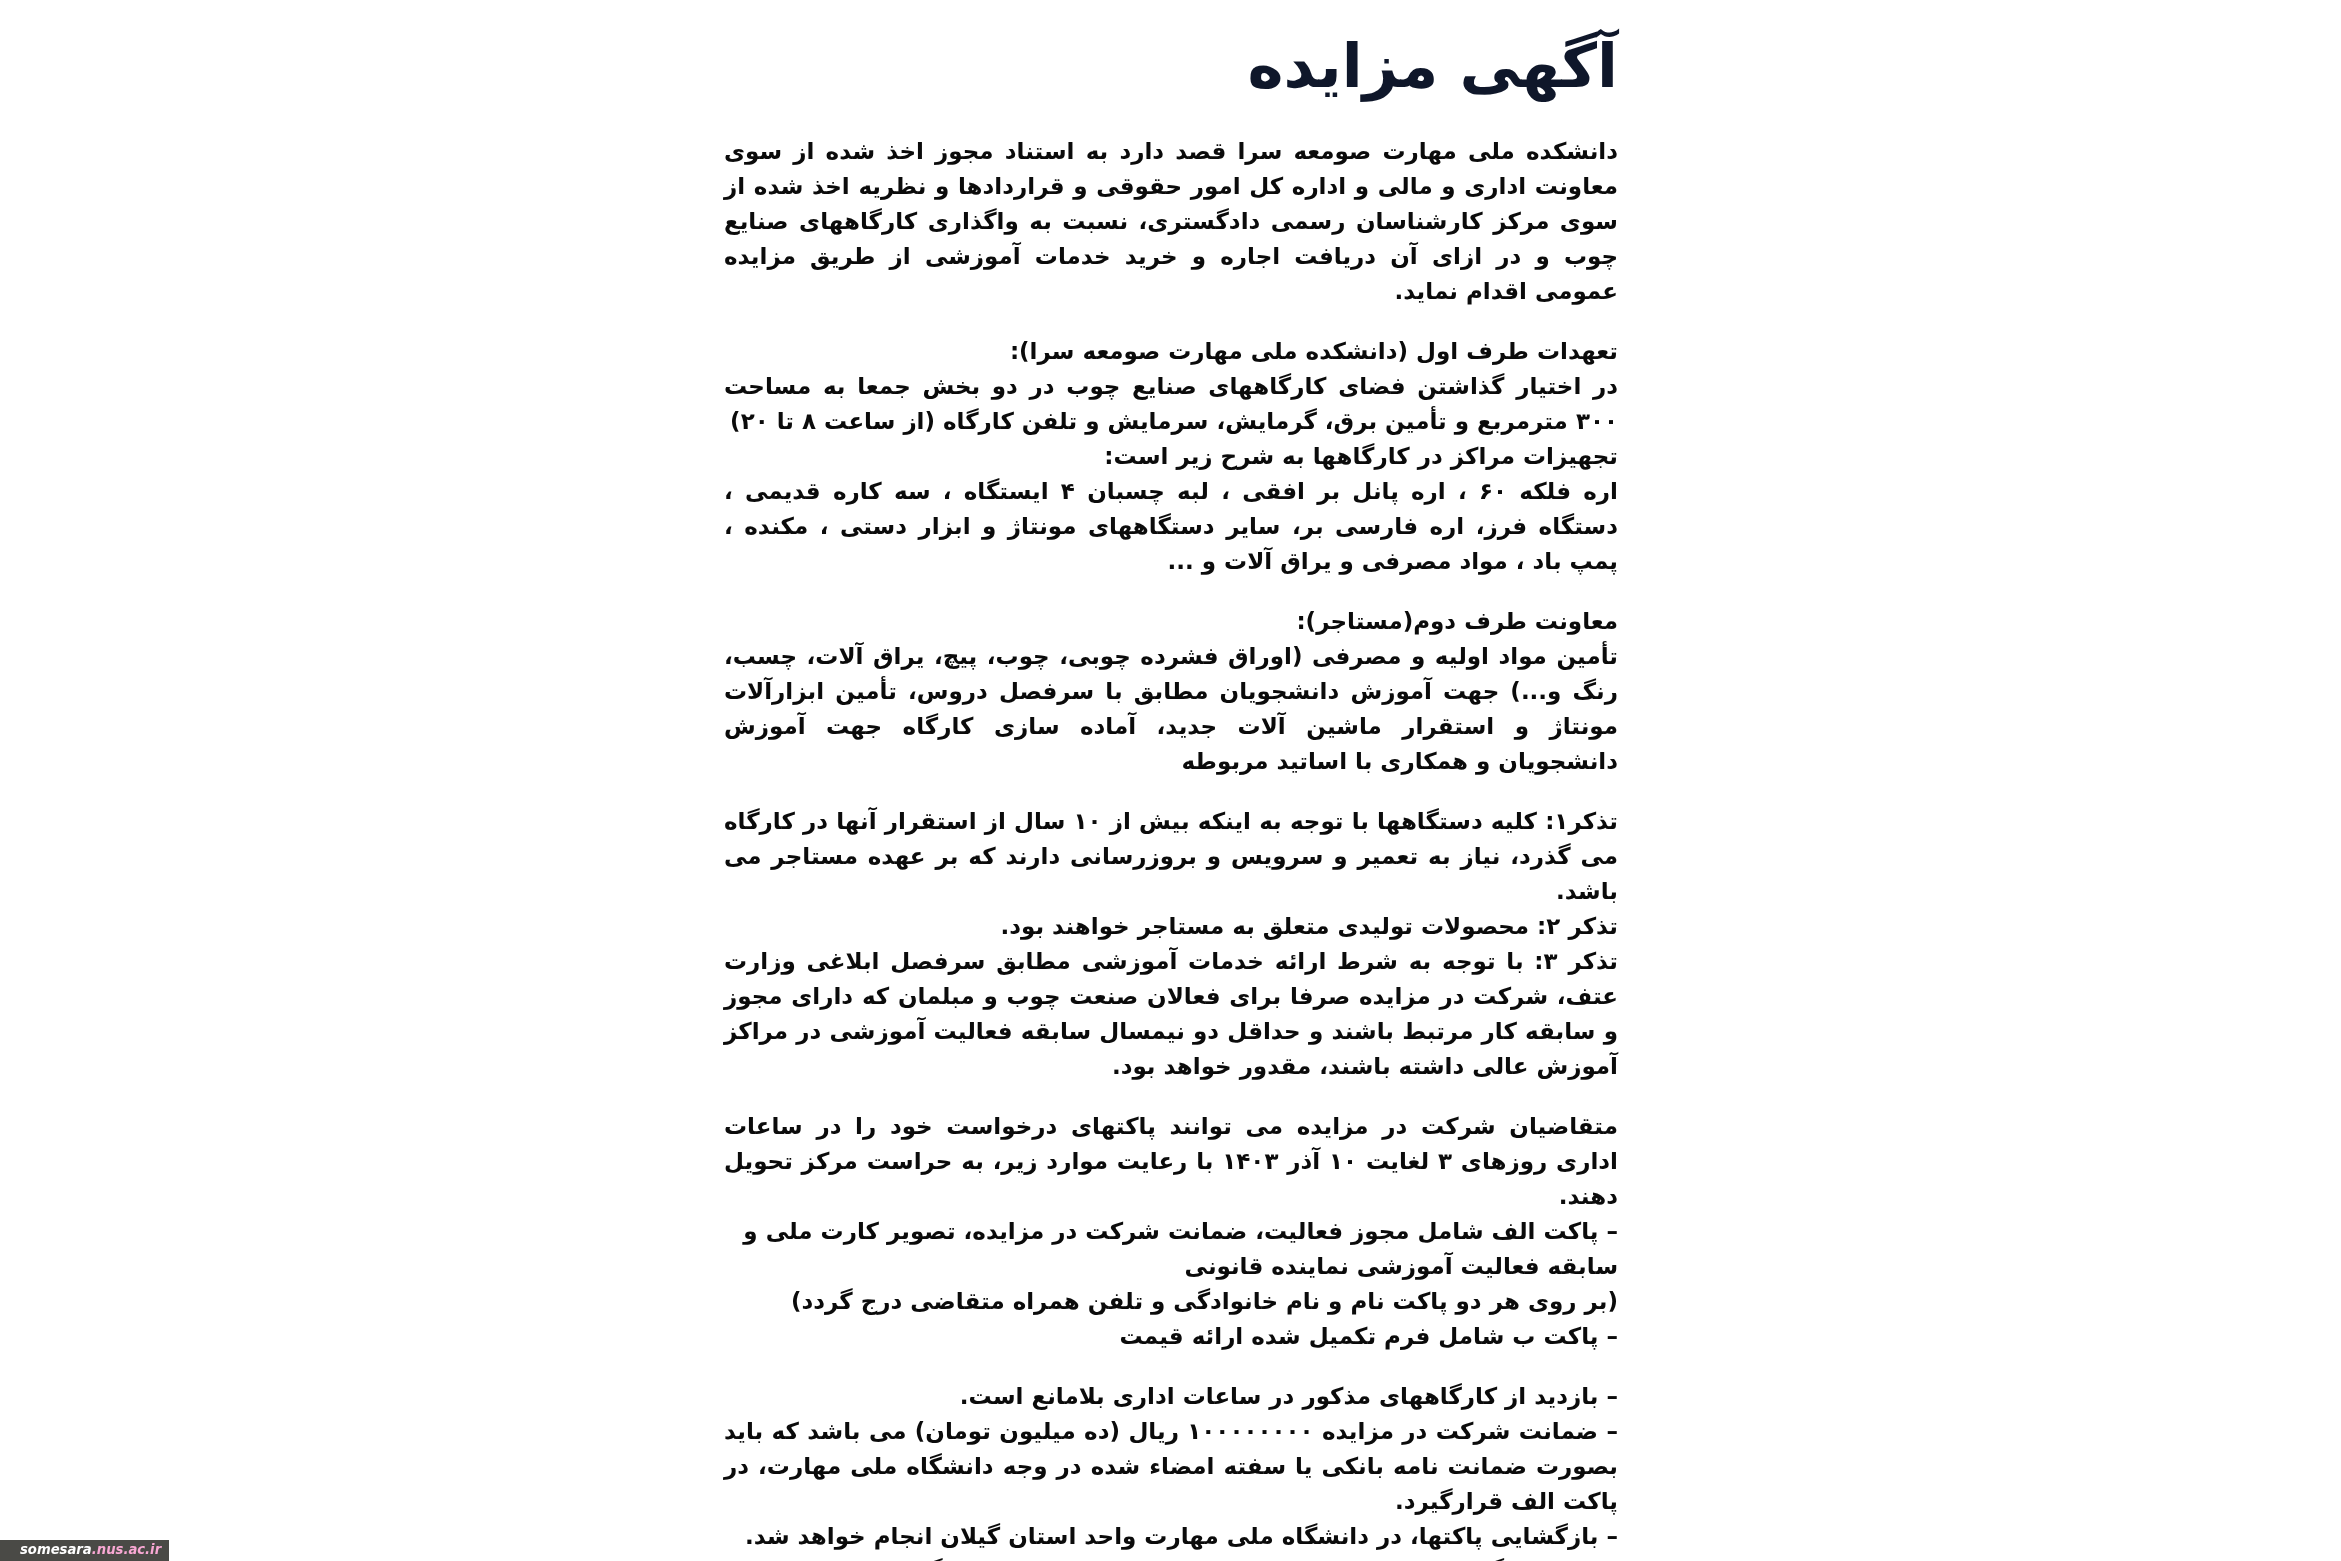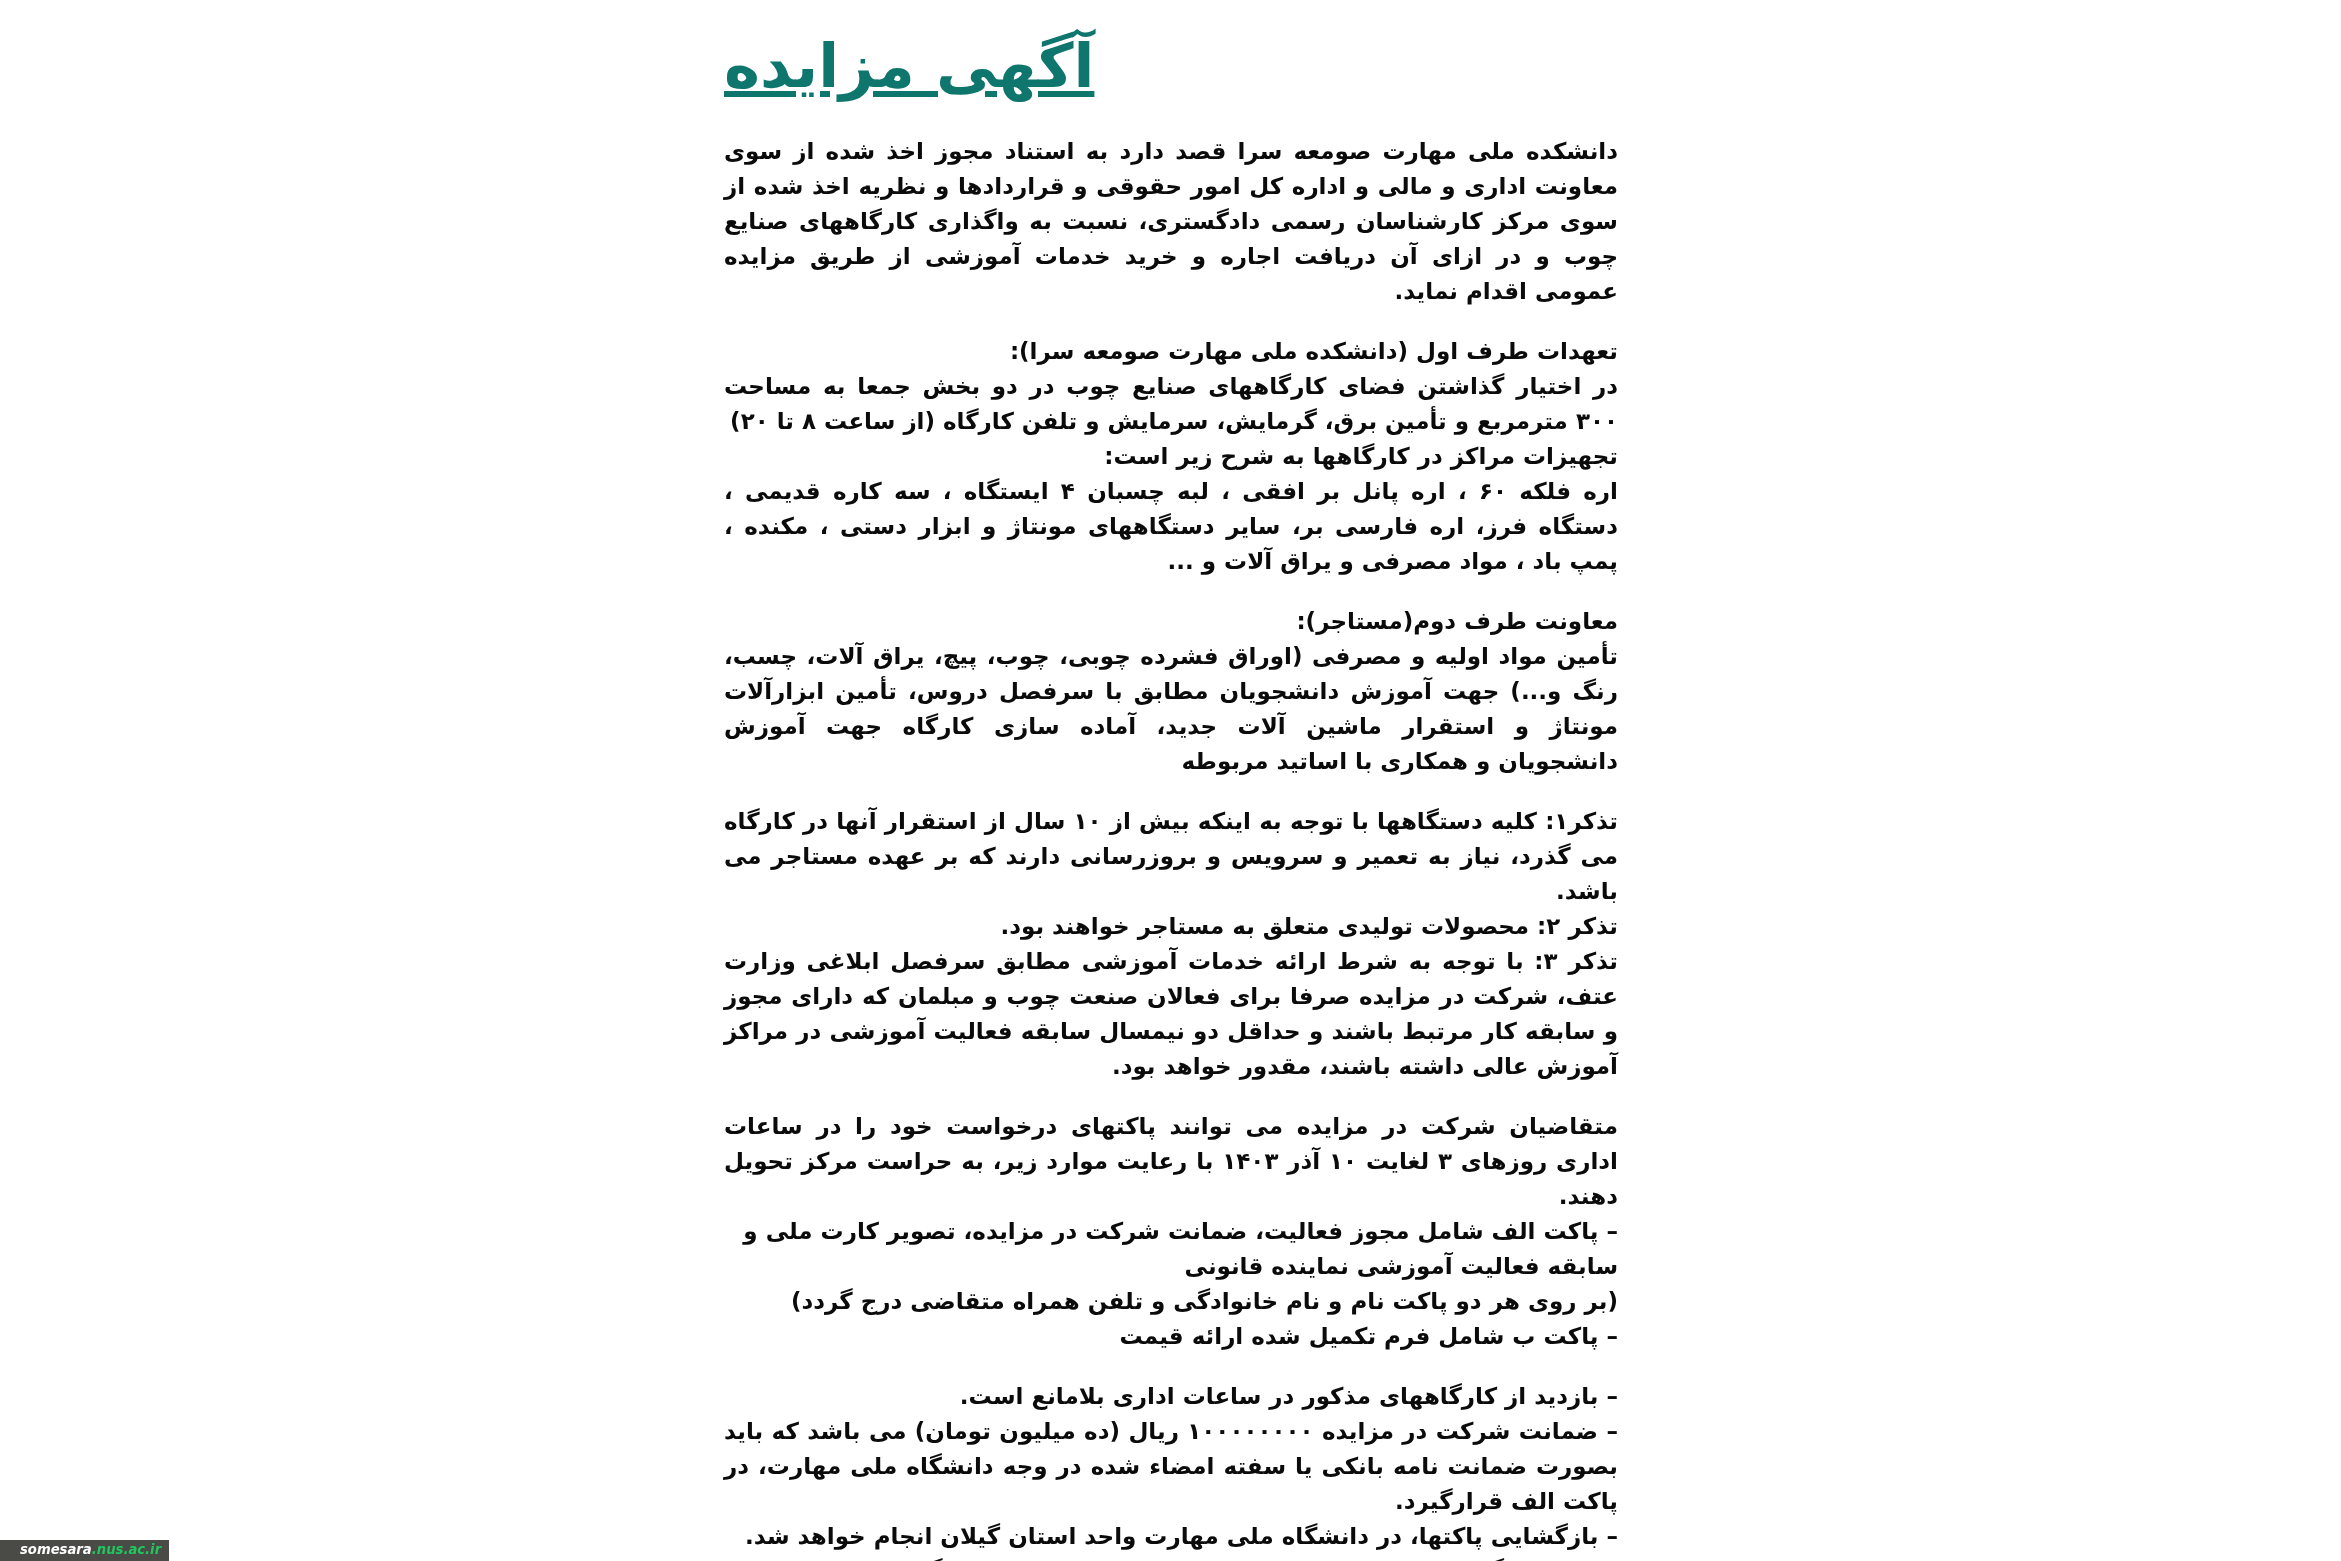--- a/index.html
+++ b/index.html
@@ -19,27 +19,26 @@
   }
   .doc {
     direction: rtl;
     width: 894px;
     margin: 0 auto;
     padding-top: 28px;
     font-size: 23px;
     line-height: 35px;
   }
   .title {
-    text-align: left;
+    text-align: right;
     font-size: 61px;
     line-height: 1.25;
     margin: 0 0 30px 0;
-    color: #0f766e;
+    color: #0f172a;
     letter-spacing: 0.7px;
-    text-decoration: underline;
   }
   .block-para {
     text-align: justify;
     text-align-last: right;
   }
   .block-line {
     text-align: right;
   }
   .block-gap {
     height: 25px;
@@ -52,21 +51,21 @@
     align-items: center;
     background: #4a4a46;
     padding: 2px 8px 4px 20px;
     font-size: 13.2px;
     font-style: italic;
     font-weight: bold;
     color: #ffffff;
     direction: ltr;
   }
   .watermark .domain-part {
-    color: #22c55e;
+    color: #f9a8d4;
   }
 </style>
 </head>
 <body>
 
 <div class="page">
   <div class="doc">
     <h1 class="title">آگهی مزایده</h1>
     <div id="blocks">
         <div class="block-para">دانشکده ملی مهارت صومعه سرا قصد دارد به استناد مجوز اخذ شده از سوی معاونت اداری و مالی و اداره کل امور حقوقی و قراردادها و  نظریه اخذ شده از سوی مرکز کارشناسان رسمی دادگستری، نسبت به واگذاری کارگاههای صنایع چوب و در ازای آن دریافت اجاره و خرید خدمات آموزشی از طریق مزایده عمومی اقدام نماید.</div>

